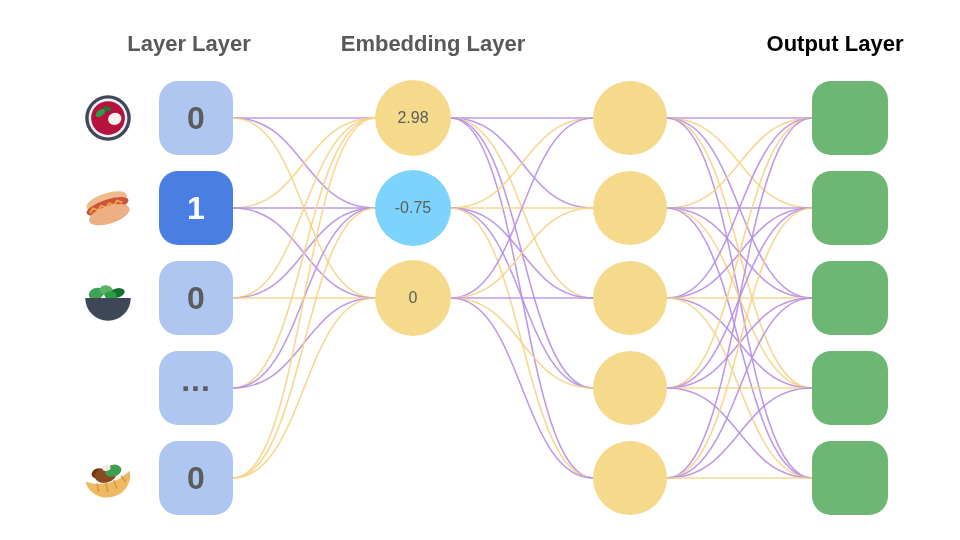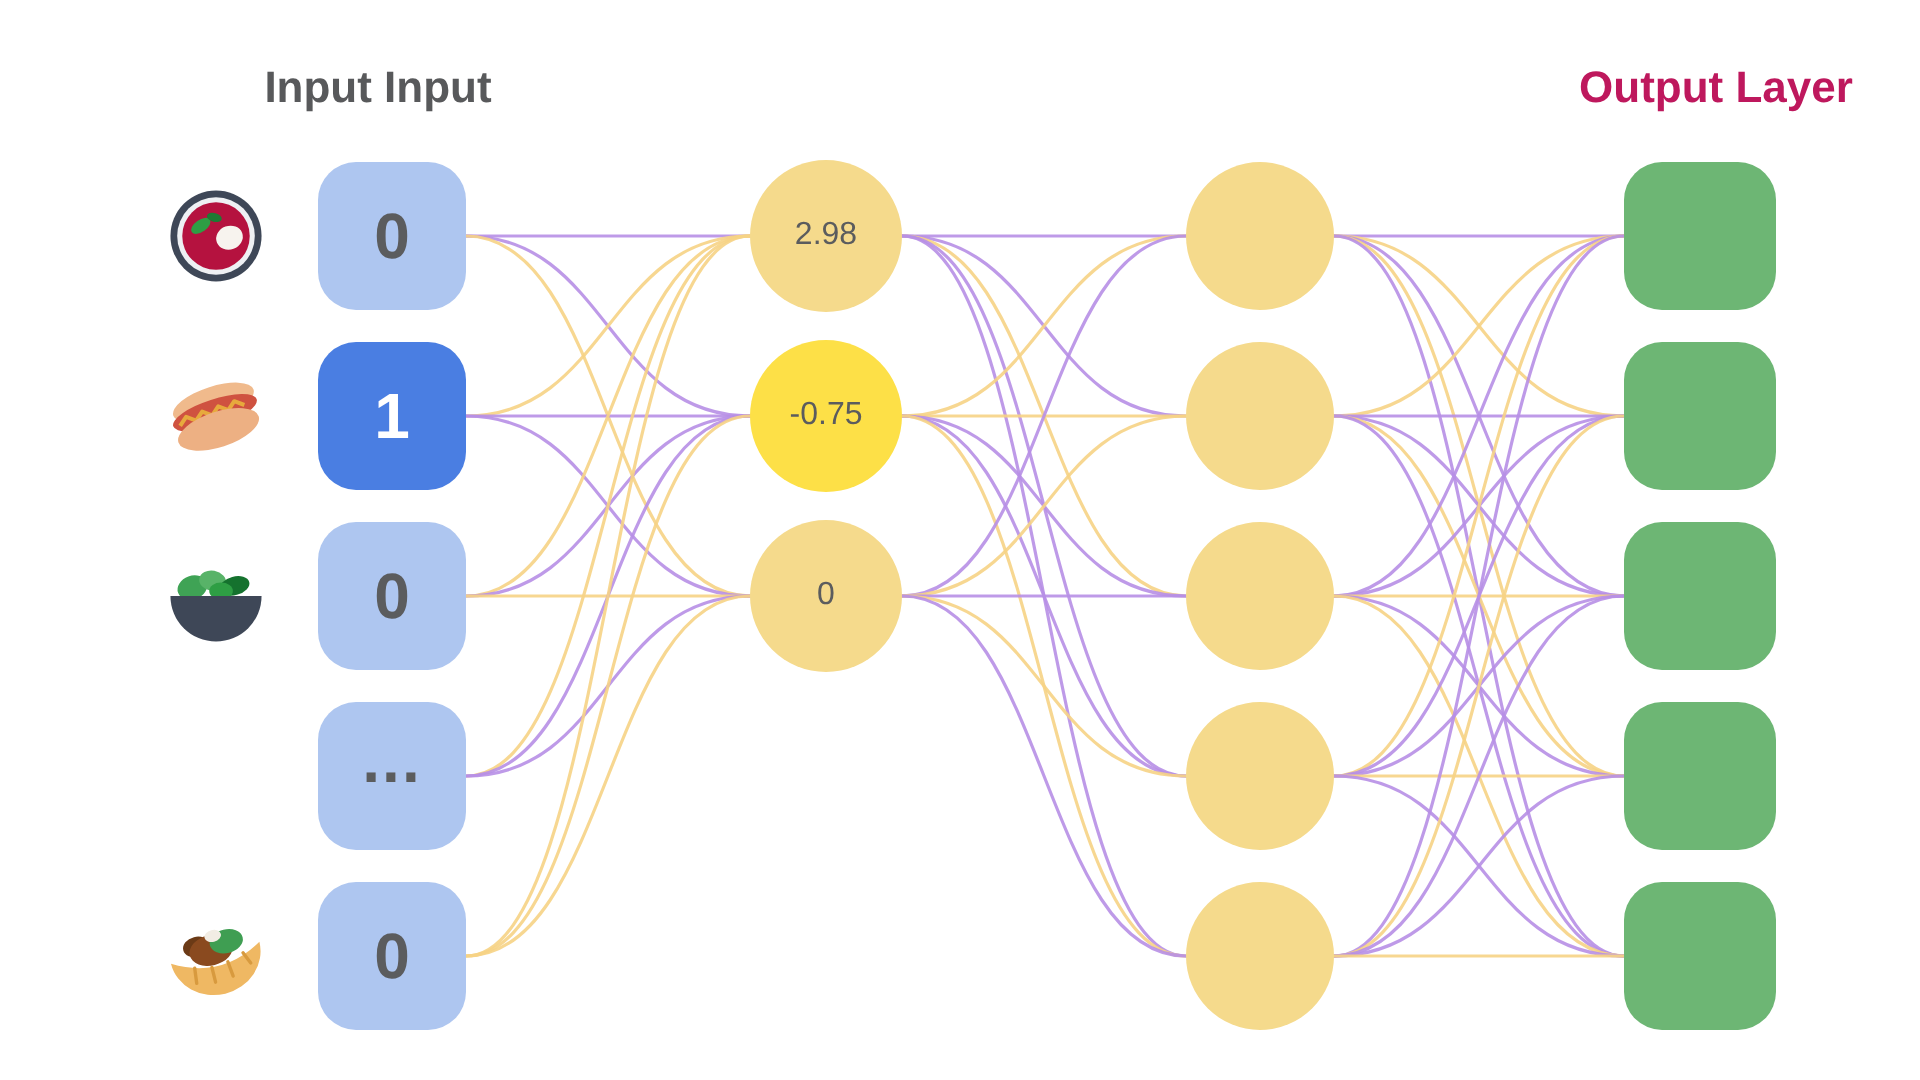--- a/index.html
+++ b/index.html
@@ -80,22 +80,23 @@
       <path d="M 667 388 C 739.5 388, 739.5 208, 812 208" fill="none" stroke="#b78fe6" stroke-width="1.6" stroke-opacity="0.9" stroke-linecap="round"></path>
       <path d="M 667 388 C 739.5 388, 739.5 298, 812 298" fill="none" stroke="#b78fe6" stroke-width="1.6" stroke-opacity="0.9" stroke-linecap="round"></path>
       <path d="M 667 388 C 739.5 388, 739.5 388, 812 388" fill="none" stroke="#f6d385" stroke-width="1.6" stroke-opacity="0.9" stroke-linecap="round"></path>
       <path d="M 667 388 C 739.5 388, 739.5 478, 812 478" fill="none" stroke="#b78fe6" stroke-width="1.6" stroke-opacity="0.9" stroke-linecap="round"></path>
       <path d="M 667 478 C 739.5 478, 739.5 118, 812 118" fill="none" stroke="#b78fe6" stroke-width="1.6" stroke-opacity="0.9" stroke-linecap="round"></path>
       <path d="M 667 478 C 739.5 478, 739.5 208, 812 208" fill="none" stroke="#f6d385" stroke-width="1.6" stroke-opacity="0.9" stroke-linecap="round"></path>
       <path d="M 667 478 C 739.5 478, 739.5 298, 812 298" fill="none" stroke="#b78fe6" stroke-width="1.6" stroke-opacity="0.9" stroke-linecap="round"></path>
       <path d="M 667 478 C 739.5 478, 739.5 388, 812 388" fill="none" stroke="#b78fe6" stroke-width="1.6" stroke-opacity="0.9" stroke-linecap="round"></path>
       <path d="M 667 478 C 739.5 478, 739.5 478, 812 478" fill="none" stroke="#f6d385" stroke-width="1.6" stroke-opacity="0.9" stroke-linecap="round"></path>
     </svg>
-  <div class="layer-title" style="left: 189px; color: rgb(88, 89, 91);">Input Input</div>
-  <div class="layer-title" style="left: 858px; color: #be185d;">Output Layer</div>
+  <div class="layer-title" style="left: 189px; color: rgb(88, 89, 91);">Layer Layer</div>
+  <div class="layer-title" style="left: 433px; color: rgb(88, 89, 91);">Embedding Layer</div>
+  <div class="layer-title" style="left: 835px; color: #000000;">Output Layer</div>
   <div id="nodes">
       <div class="food-icon" style="left: 81px; top: 91px;">
         <svg viewBox="0 0 64 64">
      <circle cx="32" cy="32" r="27" fill="#3e4757"></circle>
      <circle cx="32" cy="32" r="23" fill="#eef0f3"></circle>
      <circle cx="32" cy="32" r="20" fill="#b5123f"></circle>
      <ellipse cx="40" cy="33" rx="8" ry="7" fill="#f7f3ee" transform="rotate(-20 40 33)"></ellipse>
      <ellipse cx="23" cy="26" rx="6.5" ry="3.6" fill="#2e9e44" transform="rotate(-35 23 26)"></ellipse>
      <ellipse cx="31" cy="21" rx="4.5" ry="2.6" fill="#1d7a33" transform="rotate(15 31 21)"></ellipse>
    </svg>
@@ -142,21 +143,21 @@
        <path d="M18 36 l-1 9 M28 38 l0 9 M38 37 l1 9 M48 34 l3 7" stroke="#d89a3e" stroke-width="2" stroke-linecap="round" fill="none"></path>
      </g>
    </svg>
       </div>
       <div class="node input-box" style="left: 159px; top: 441px; background: rgb(174, 198, 240); color: rgb(91, 92, 94);">
         <span>0</span>
       </div>
       <div class="node emb-circle" style="left: 375px; top: 80px; background: rgb(245, 218, 140); color: rgb(91, 92, 94);">
         <span>2.98</span>
       </div>
-      <div class="node emb-circle" style="left: 375px; top: 170px; background: #fde047; color: rgb(91, 92, 94);">
+      <div class="node emb-circle" style="left: 375px; top: 170px; background: #7dd3fc; color: rgb(91, 92, 94);">
         <span>-0.75</span>
       </div>
       <div class="node emb-circle" style="left: 375px; top: 260px; background: rgb(245, 218, 140); color: rgb(91, 92, 94);">
         <span>0</span>
       </div>
       <div class="node hid-circle" style="left: 593px; top: 81px; background: rgb(245, 218, 140);"></div>
       <div class="node hid-circle" style="left: 593px; top: 171px; background: rgb(245, 218, 140);"></div>
       <div class="node hid-circle" style="left: 593px; top: 261px; background: rgb(245, 218, 140);"></div>
       <div class="node hid-circle" style="left: 593px; top: 351px; background: rgb(245, 218, 140);"></div>
       <div class="node hid-circle" style="left: 593px; top: 441px; background: rgb(245, 218, 140);"></div>

